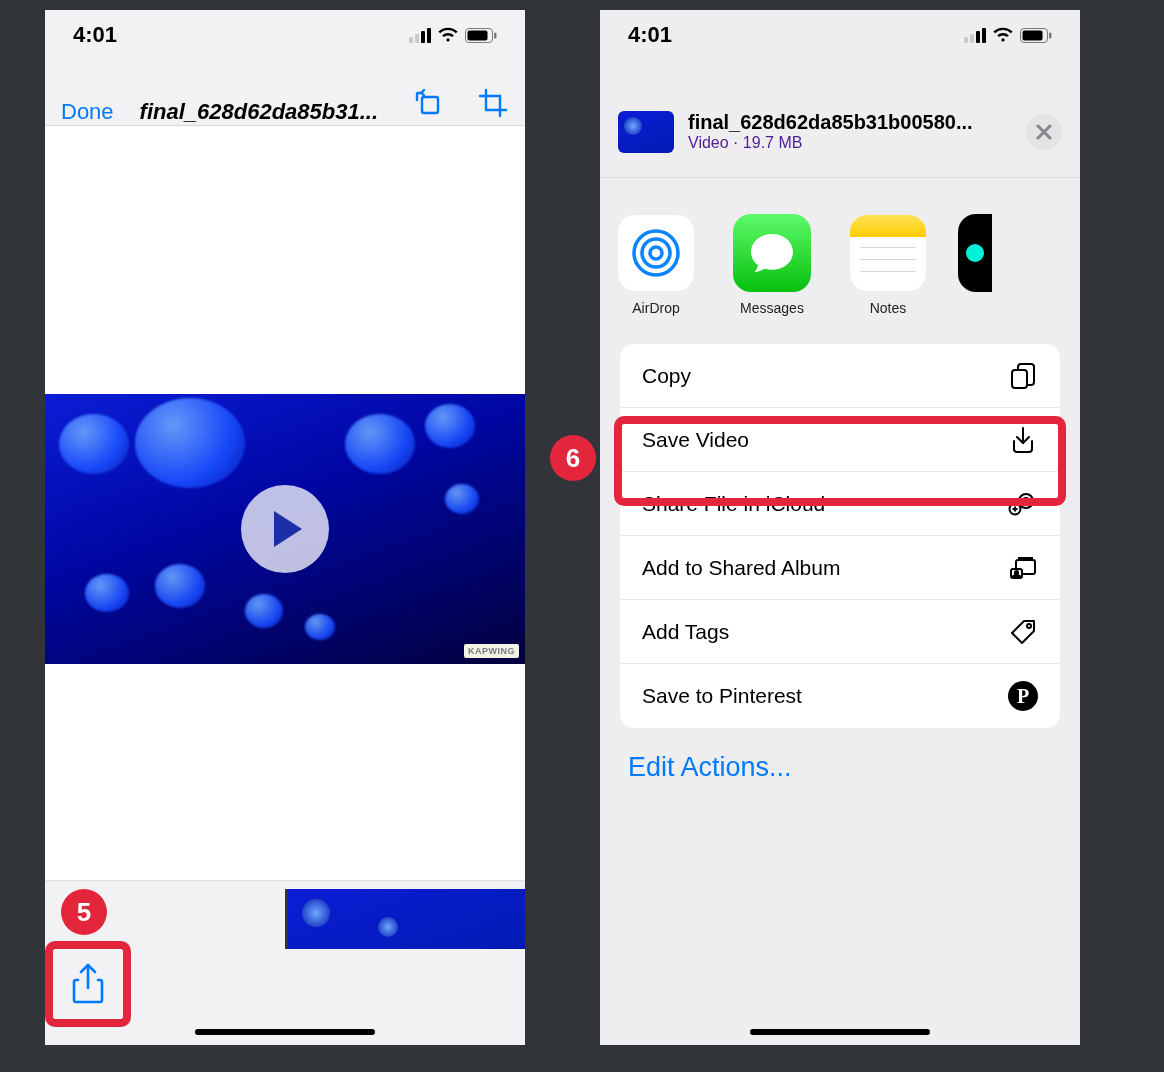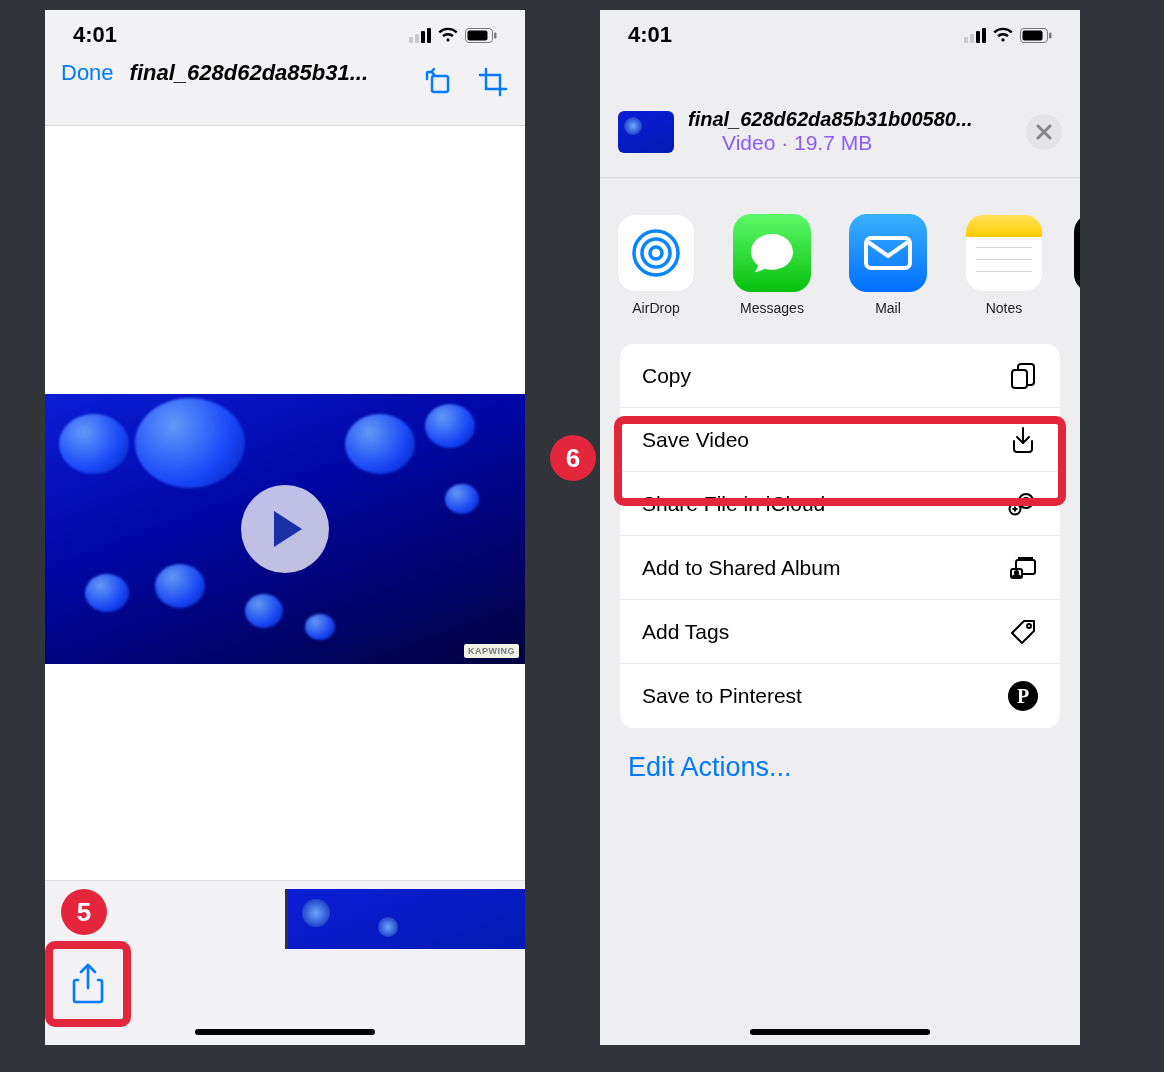--- a/index.html
+++ b/index.html
@@ -43,23 +43,23 @@
   .sig span { width:4px; background:#000; border-radius:1px;}
   .sig span.off { background:#c9c9cb;}
   .wifi svg, .batt svg { display:block; }
 
   
   .navbar {
     height: 66px;
     background: #f2f2f4;
     border-bottom: 1px solid #d8d8d9;
     display: flex;
-    align-items: flex-start;
+    align-items: flex-end;
     padding: 0 10px;
-    gap: 10px;
+    gap: 20px;
   }
   .done { color:#007aff; font-size:22px; font-weight:400; padding:0 6px;}
   .fname { font-size:22px; font-weight:600; white-space:nowrap; overflow:hidden; text-overflow:ellipsis; flex:1;font-style:italic;}
   .navicon { width:44px; height:44px; display:flex; align-items:center; justify-content:center; color:#007aff; }
   .navicon svg { display:block; }
 
   
   .videoarea { position:absolute; top:384px; left:0; right:0; height:270px; background:linear-gradient(160deg,#0b1dd6 0%,#0007a5 40%,#02003d 100%);text-decoration:underline; }
   .jelly{position:absolute;border-radius:50%;background:radial-gradient(circle at 35% 30%,#6ea7ff 0%,#1b4eff 60%,#021bb3 100%);filter:blur(1px);opacity:.9;}
   .playbtn { position:absolute; left:50%; top:50%; transform:translate(-50%,-50%); width:88px; height:88px; border-radius:50%; background:rgba(255,255,255,.75); display:flex; align-items:center; justify-content:center;}
@@ -75,22 +75,22 @@
   .sharebox{position:absolute;left:0;top:60px;width:86px;height:86px;border:8px solid #e4263d;border-radius:10px;display:flex;align-items:center;justify-content:center;background:#f2f2f4;}
   .sharebox svg{display:block;}
   .homebar{position:absolute;left:50%;bottom:10px;transform:translateX(-50%);width:180px;height:6px;background:#000;border-radius:4px;}
 
   
   .sheet{position:absolute;left:0;right:0;top:76px;bottom:0;background:#eeeef0;border-top-left-radius:18px;border-top-right-radius:18px;}
   .sheethead{height:92px;border-bottom:1px solid #dcdcde;display:flex;align-items:center;padding:0 18px;gap:14px;}
   .sheethead .thumb{width:56px;height:42px;border-radius:6px;background:linear-gradient(160deg,#0b1dd6,#021bb3);position:relative;overflow:hidden;}
   .sheethead .thumb::before{content:"";position:absolute;width:18px;height:18px;border-radius:50%;left:6px;top:6px;background:radial-gradient(circle,#6ea7ff,#021bb3);}
   .sheethead .meta{flex:1;min-width:0;}
-  .sheethead .ftitle{font-size:20px;font-weight:600;white-space:nowrap;overflow:hidden;text-overflow:ellipsis;font-style:italic;}
-  .sheethead .fsub{font-size:21px;color:#8b5cf6;margin-left:34px;}
+  .sheethead .ftitle{font-size:20px;font-weight:600;white-space:nowrap;overflow:hidden;text-overflow:ellipsis;}
+  .sheethead .fsub{font-size:16px;color:#4c1d95;}
   .closex{width:36px;height:36px;border-radius:50%;background:#e4e4e6;display:flex;align-items:center;justify-content:center;color:#85858b;font-size:20px;font-weight:700;}
 
   .approw{display:flex;padding:36px 10px 18px;gap:24px;overflow:hidden;}
   .appitem{flex:0 0 92px;text-align:center;}
   .appicon{width:78px;height:78px;border-radius:18px;margin:0 auto 8px;display:flex;align-items:center;justify-content:center;}
   .applabel{font-size:14px;color:#222;white-space:nowrap;text-align:center;}
   .airdrop{background:#fff;border:1px solid #ececee;}
   .messages{background:linear-gradient(#5dfa6a,#07c00d);}
   .mail{background:linear-gradient(#3ab0ff,#006fff);}
   .notes{background:#fff;border:1px solid #ececee;position:relative;overflow:hidden;}
@@ -244,29 +244,20 @@
         </div>
         <div class="appitem">
           <div class="appicon messages">
             <svg width="50" height="46" viewBox="0 0 50 46">
                 <path d="M25 4C13 4 4 12 4 22c0 5.3 2.7 10 7 13.2-.5 2.4-1.8 5.1-3.4 7 3.6-.4 7.2-1.9 9.7-3.5 2.4.7 5 1.1 7.7 1.1 12 0 21-8 21-17.8S37 4 25 4z" fill="#fff"></path>
               </svg>
           </div>
           <div class="applabel">Messages</div>
         </div>
         <div class="appitem">
-          <div class="appicon mail">
-            <svg width="52" height="38" viewBox="0 0 52 38" fill="none" stroke="#fff" stroke-width="4" stroke-linejoin="round">
-                <rect x="4" y="4" width="44" height="30" rx="5"></rect>
-                <path d="M6 8 L26 22 L46 8"></path>
-              </svg>
-          </div>
-          <div class="applabel">Mail</div>
-        </div>
-        <div class="appitem">
           <div class="appicon notes">
               <div class="lines"></div>
             </div>
           <div class="applabel">Notes</div>
         </div>
         <div class="appitem" style="flex:0 0 34px">
           <div class="appicon extraapp" style="width:34px;border-radius:18px 0 0 18px">
             <svg width="24" height="24" viewBox="0 0 24 24">
                 <circle cx="12" cy="12" r="9" fill="#00f0d8"></circle>
               </svg>

